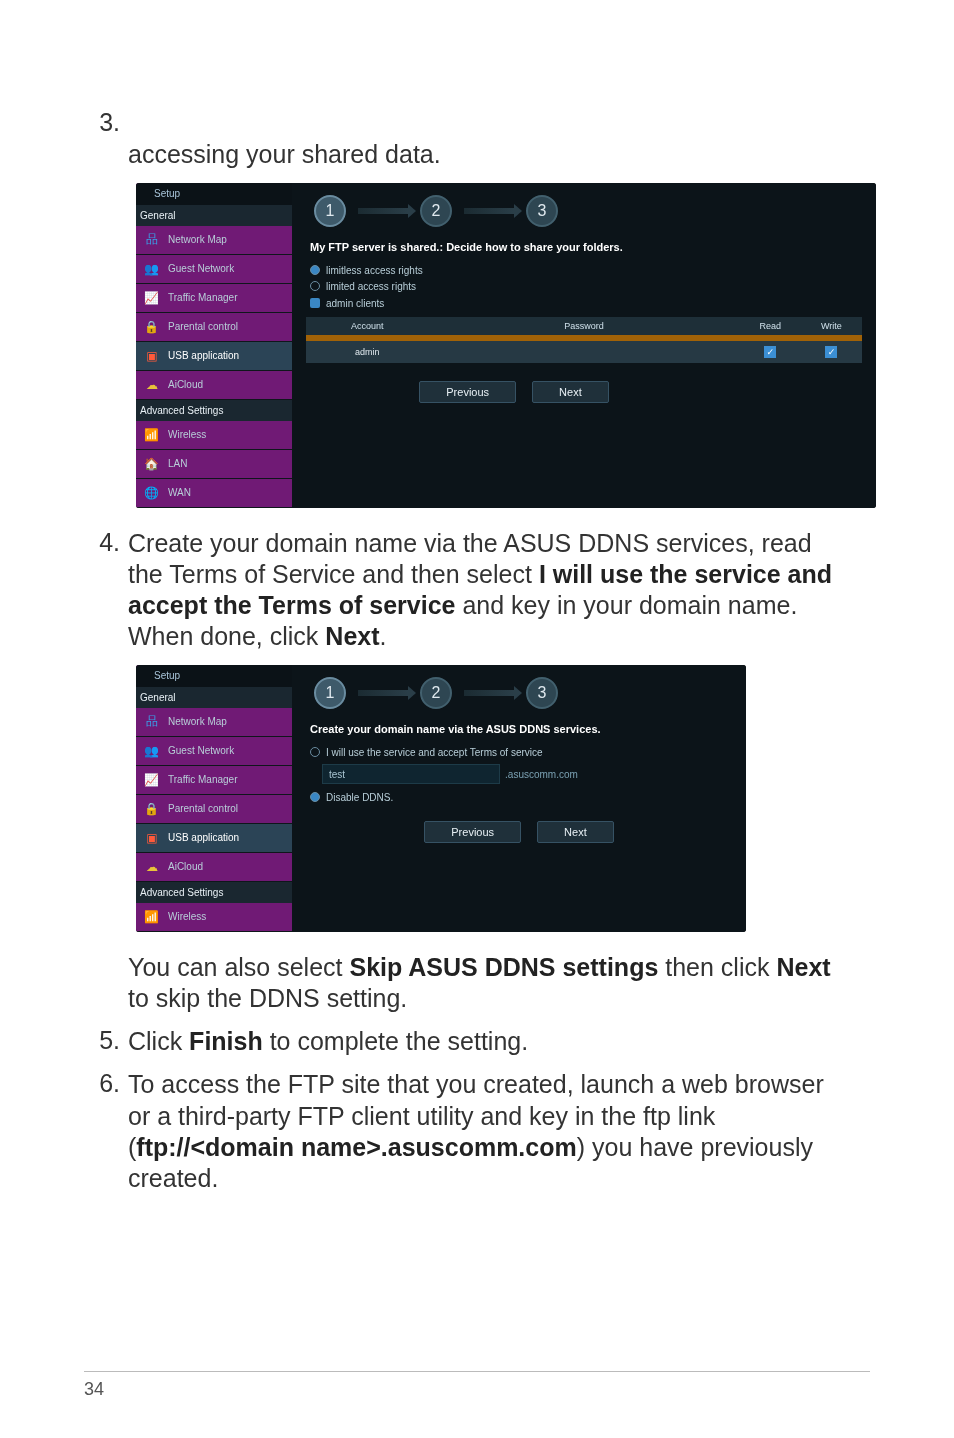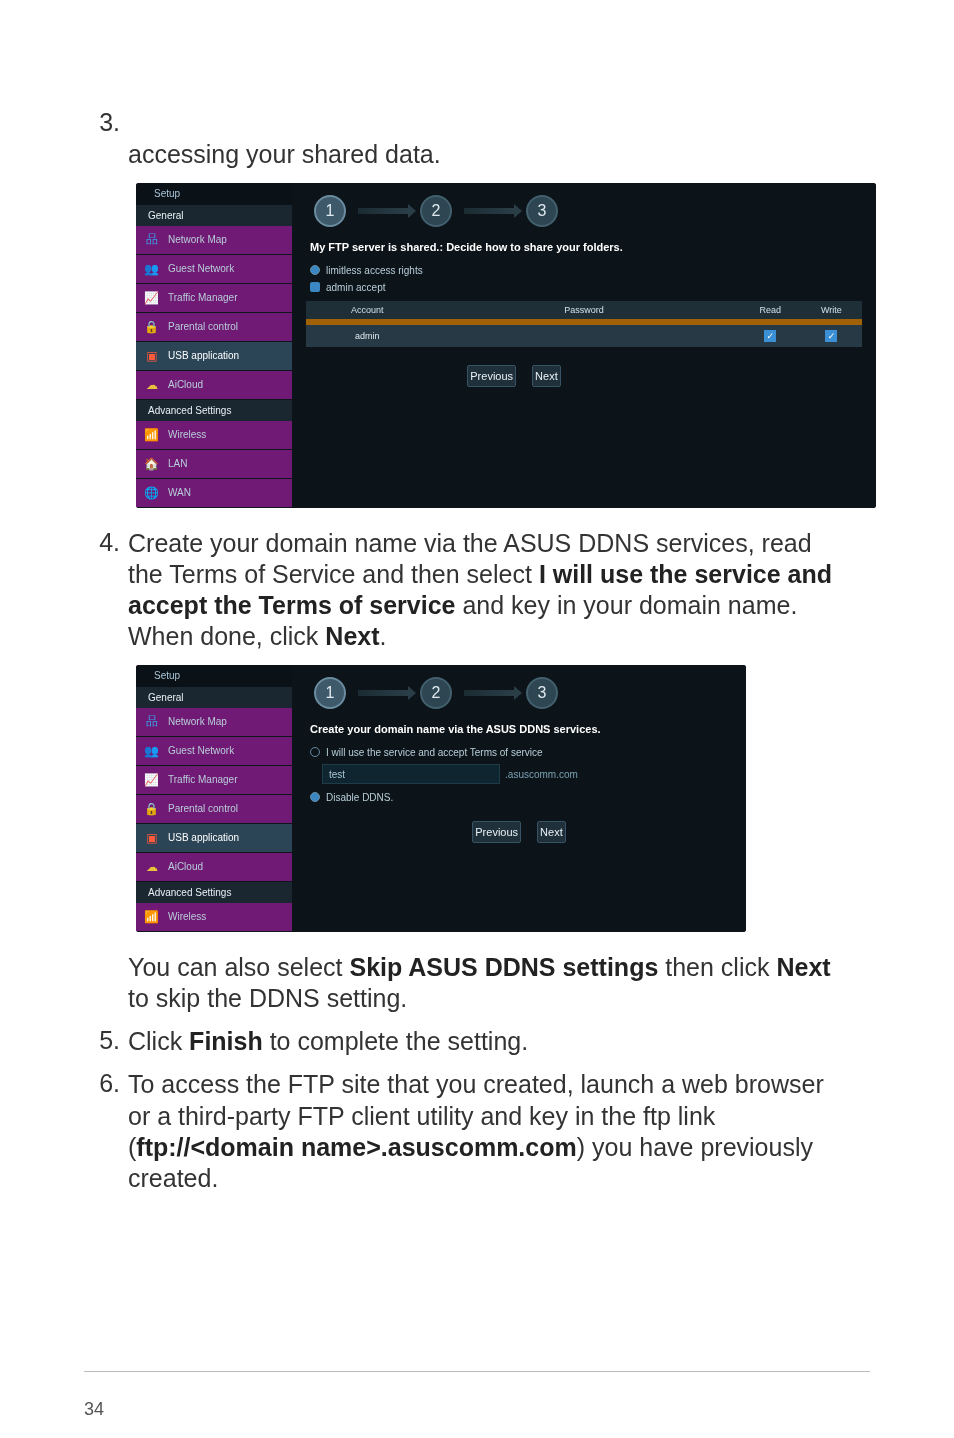--- a/index.html
+++ b/index.html
@@ -8,21 +8,21 @@
   .step { display: flex; margin-bottom: 12px; }
   .step-num { width: 44px; flex-shrink: 0; font-size: 25px; font-weight: 400; color: #333; text-align: right; padding-right: 8px; }
   .step-body { flex: 1; font-size: 25px; line-height: 1.25; color: #333; font-weight: 400; }
   .step-body-cont { margin-left: 44px; font-size: 25px; line-height: 1.25; color: #333; font-weight: 400; margin-bottom: 12px; }
   .bold { font-weight: 700; color: #222; }
   .screenshot-wrap { margin: 12px 0 20px 52px; }
   .screenshot { width: 740px; background: #0a0a0a; border-radius: 3px; overflow: hidden; display: flex; font-size: 11px; color: #cfd8dc; }
   .ss2 { width: 610px; }
   .sidebar { width: 156px; background: #701a75; flex-shrink: 0; }
   .sb-toolbar { height: 22px; background: #0b1217; display: flex; align-items: center; padding-left: 18px; font-size: 10px; color: #a8c4d8; }
-  .sb-title { background: #1a2730; color: #e8f0f5; font-size: 10px; padding: 5px 12px; font-weight: 500; }
+  .sb-title { background: #1a2730; color: #e8f0f5; font-size: 10px; padding: 5px 4px; font-weight: 500; }
   .sb-item { display: flex; align-items: center; padding: 6px 8px; gap: 8px; font-size: 10px; color: #b8ced8; border-bottom: 1px solid #0f161b; }
   .sb-item.sel { background: #2b4456; color: #ffffff; }
   .sb-icon { width: 16px; height: 16px; display: flex; align-items: center; justify-content: center; font-size: 12px; }
   .mainpane { flex: 1; background: #0c1419; padding: 12px 14px; position: relative; }
   .stepper { display: flex; align-items: center; gap: 12px; margin-bottom: 14px; padding-left: 8px; }
   .step-circle { width: 32px; height: 32px; border-radius: 50%; background: #2e4652; display: flex; align-items: center; justify-content: center; color: #dfe8ee; font-size: 16px; border: 2px solid #42606e; }
   .step-circle.active { background: #3e5a6a; border-color: #6a8ca0; }
   .step-arrow { width: 50px; height: 6px; background: linear-gradient(90deg,#1b2b32,#2a3e48); position: relative; }
   .step-arrow:after { content:""; position:absolute; right:-8px; top:-4px; border-left:8px solid #2a3e48; border-top:7px solid transparent; border-bottom:7px solid transparent; }
   .pane-head { color: #ffffff; font-size: 11px; font-weight: 600; margin: 10px 0 12px 4px; }
@@ -32,24 +32,24 @@
   .toggle-sm { width: 10px; height: 10px; border-radius: 2px; background:#3a87c4; }
   .pane-ctrl { color: #b8ced8; font-size: 10px; margin: 6px 0 4px 4px; display:flex; align-items:center; gap:6px; }
   table.acc { width: 100%; border-collapse: collapse; margin-top: 8px; font-size: 9px; }
   table.acc th { background: #1e2f38; color: #cfe0ea; padding: 4px 2px; text-align: center; font-weight: 400; }
   table.acc td { background: #263944; color: #dfe8ee; padding: 5px 6px; text-align: center; border-top: 6px solid #a16207; }
   table.acc td.l { text-align: left; }
   .chk { display: inline-block; width: 12px; height: 12px; background: #3b8fd4; color: #fff; font-size: 9px; line-height: 12px; }
   .dd-field { display:inline-block; background:#0f2530; border:1px solid #1d3b48; color:#a9c5d2; font-size:10px; padding:2px 6px; width:180px; height:20px; line-height:16px; }
   .dd-suffix { color:#7aa0b2; font-size:10px; margin-left:2px; }
   .btns { display:flex; justify-content:center; gap:16px; margin-top:18px; }
-  .btn { background:#1f303a; border:1px solid #365264; color:#e8f0f5; font-size:11px; padding:4px 2px; border-radius:2px; }
+  .btn { background:#1f303a; border:1px solid #365264; color:#e8f0f5; font-size:11px; padding:4px 26px; border-radius:2px; }
   .btnrow-right { justify-content: center; margin-left: -140px; }
   .foot-line { position: absolute; left: 84px; right: 84px; bottom: 66px; border-top: 1px solid #bbb; }
-  .pagenum { position: absolute; left: 84px; bottom: 18px; font-size: 18px; color: #555; }
+  .pagenum { position: absolute; left: 84px; bottom: 38px; font-size: 18px; color: #555; }
 </style>
 </head>
 <body>
 
 <div class="page">
 
   <div class="step">
     <div class="step-num">3.</div>
     <div class="step-body">
       <br>
@@ -108,23 +108,27 @@
           <div class="step-arrow"></div>
           <div class="step-circle">2</div>
           <div class="step-arrow"></div>
           <div class="step-circle">3</div>
         </div>
         <div class="pane-head">My FTP server is shared.: Decide how to share your folders.</div>
         <div class="radio-row">
           <span class="radio filled"></span>
           <span>limitless access rights</span>
         </div>
+        <div class="radio-row">
+          <span class="radio"></span>
+          <span>limited access rights</span>
+        </div>
         <div class="pane-ctrl">
           <span class="toggle-sm"></span>
-          <span>admin accept</span>
+          <span>admin clients</span>
         </div>
         <table class="acc">
           <tbody>
               <tr>
             <th style="width:22%;">Account</th>
             <th style="width:56%;">Password</th>
             <th style="width:11%;">Read</th>
             <th style="width:11%;">Write</th>
           </tr>
           <tr>

